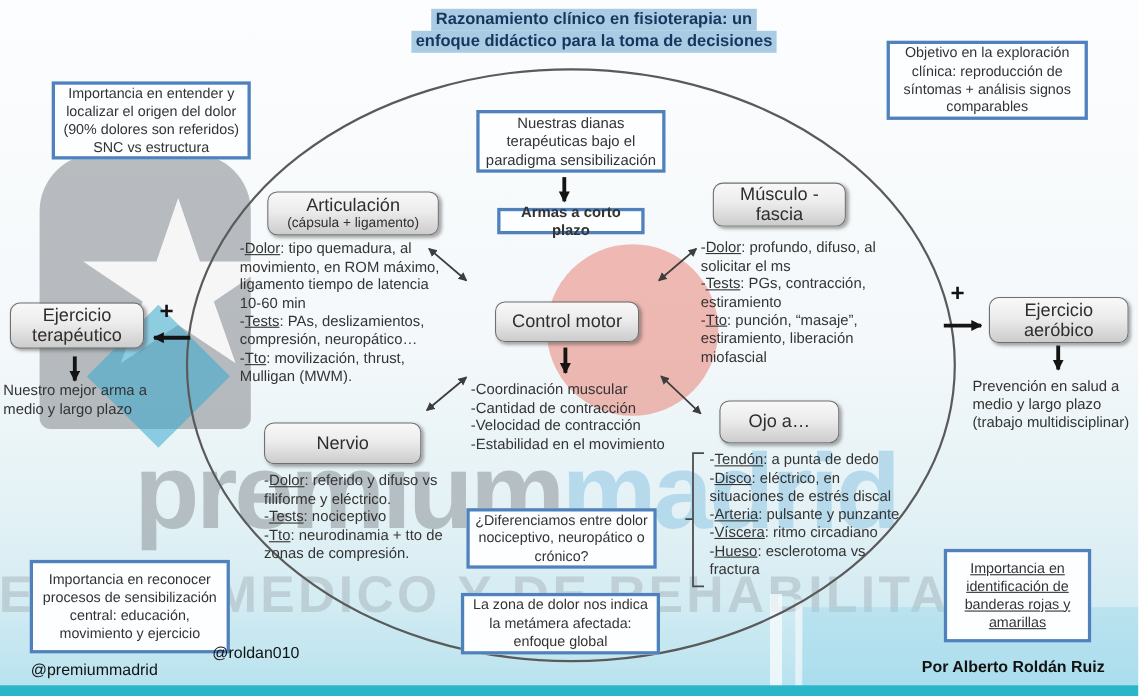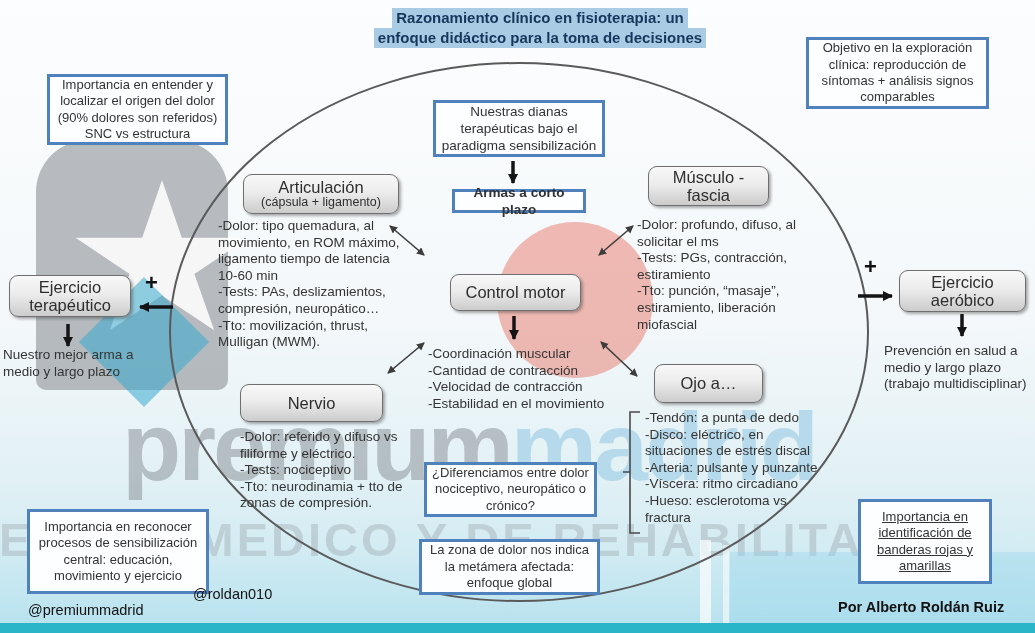--- a/index.html
+++ b/index.html
@@ -43,21 +43,21 @@
     justify-content:center;text-align:center;font-size:16.5px;line-height:1.1;box-sizing:border-box;}
   .node .sub{font-size:12.5px;}
   #node-articulacion{left:243px;top:174px;width:156px;height:40px;}
   #node-musculo{left:648px;top:166px;width:121px;height:40px;}
   #node-control{left:450px;top:274px;width:131px;height:37px;}
   #node-nervio{left:240px;top:384px;width:143px;height:38px;}
   #node-ojo{left:654px;top:364px;width:109px;height:39px;}
   #node-ejterap{left:9px;top:275px;width:122px;height:42px;}
   #node-ejaerob{left:899px;top:270px;width:127px;height:42px;}
   .tblock{font-size:13.5px;color:#343434;line-height:1.23;}
-  .tblock .u{}
+  .tblock .u{text-decoration:underline;}
   #txt-articulacion{left:218px;top:218px;width:182px;}
   #txt-musculo{left:637px;top:217px;width:190px;}
   #txt-control{left:428px;top:346px;width:195px;}
   #txt-nervio{left:240px;top:429px;width:180px;}
   #txt-ojo{left:645px;top:410px;width:182px;}
   #txt-left-note{left:3px;top:347px;width:142px;}
   #txt-right-note{left:884px;top:343px;width:152px;}
   .plus{font-size:22px;font-weight:bold;color:#111;line-height:1;}
   #plus-left{left:145px;top:272px;}
   #plus-right{left:864px;top:256px;}

